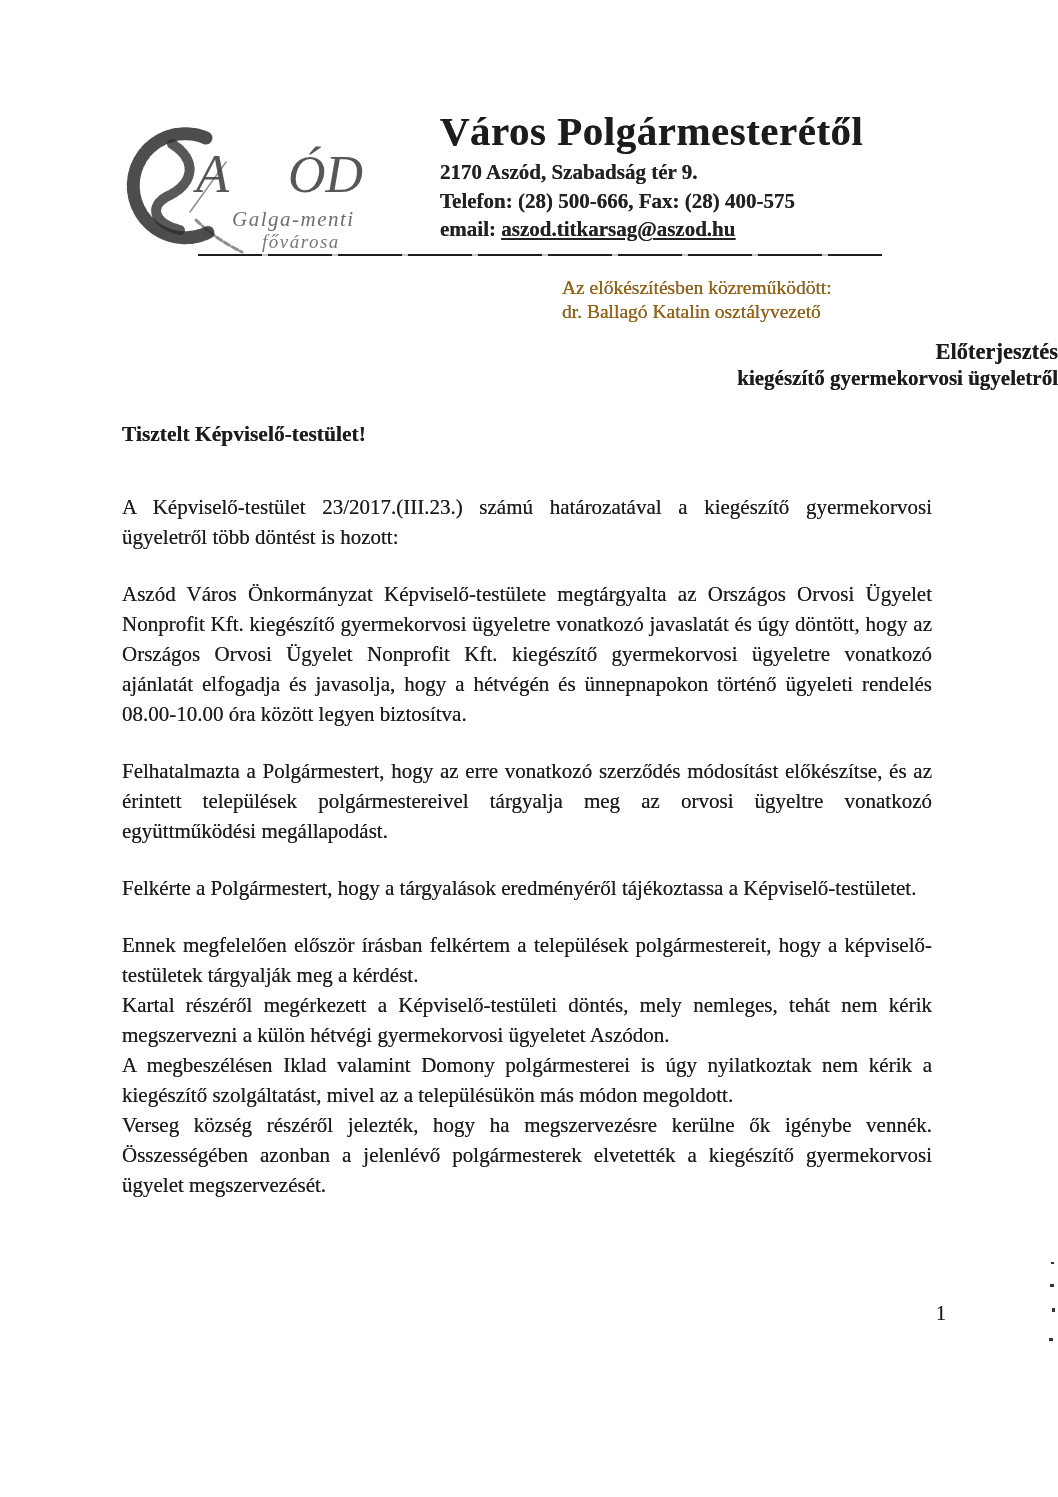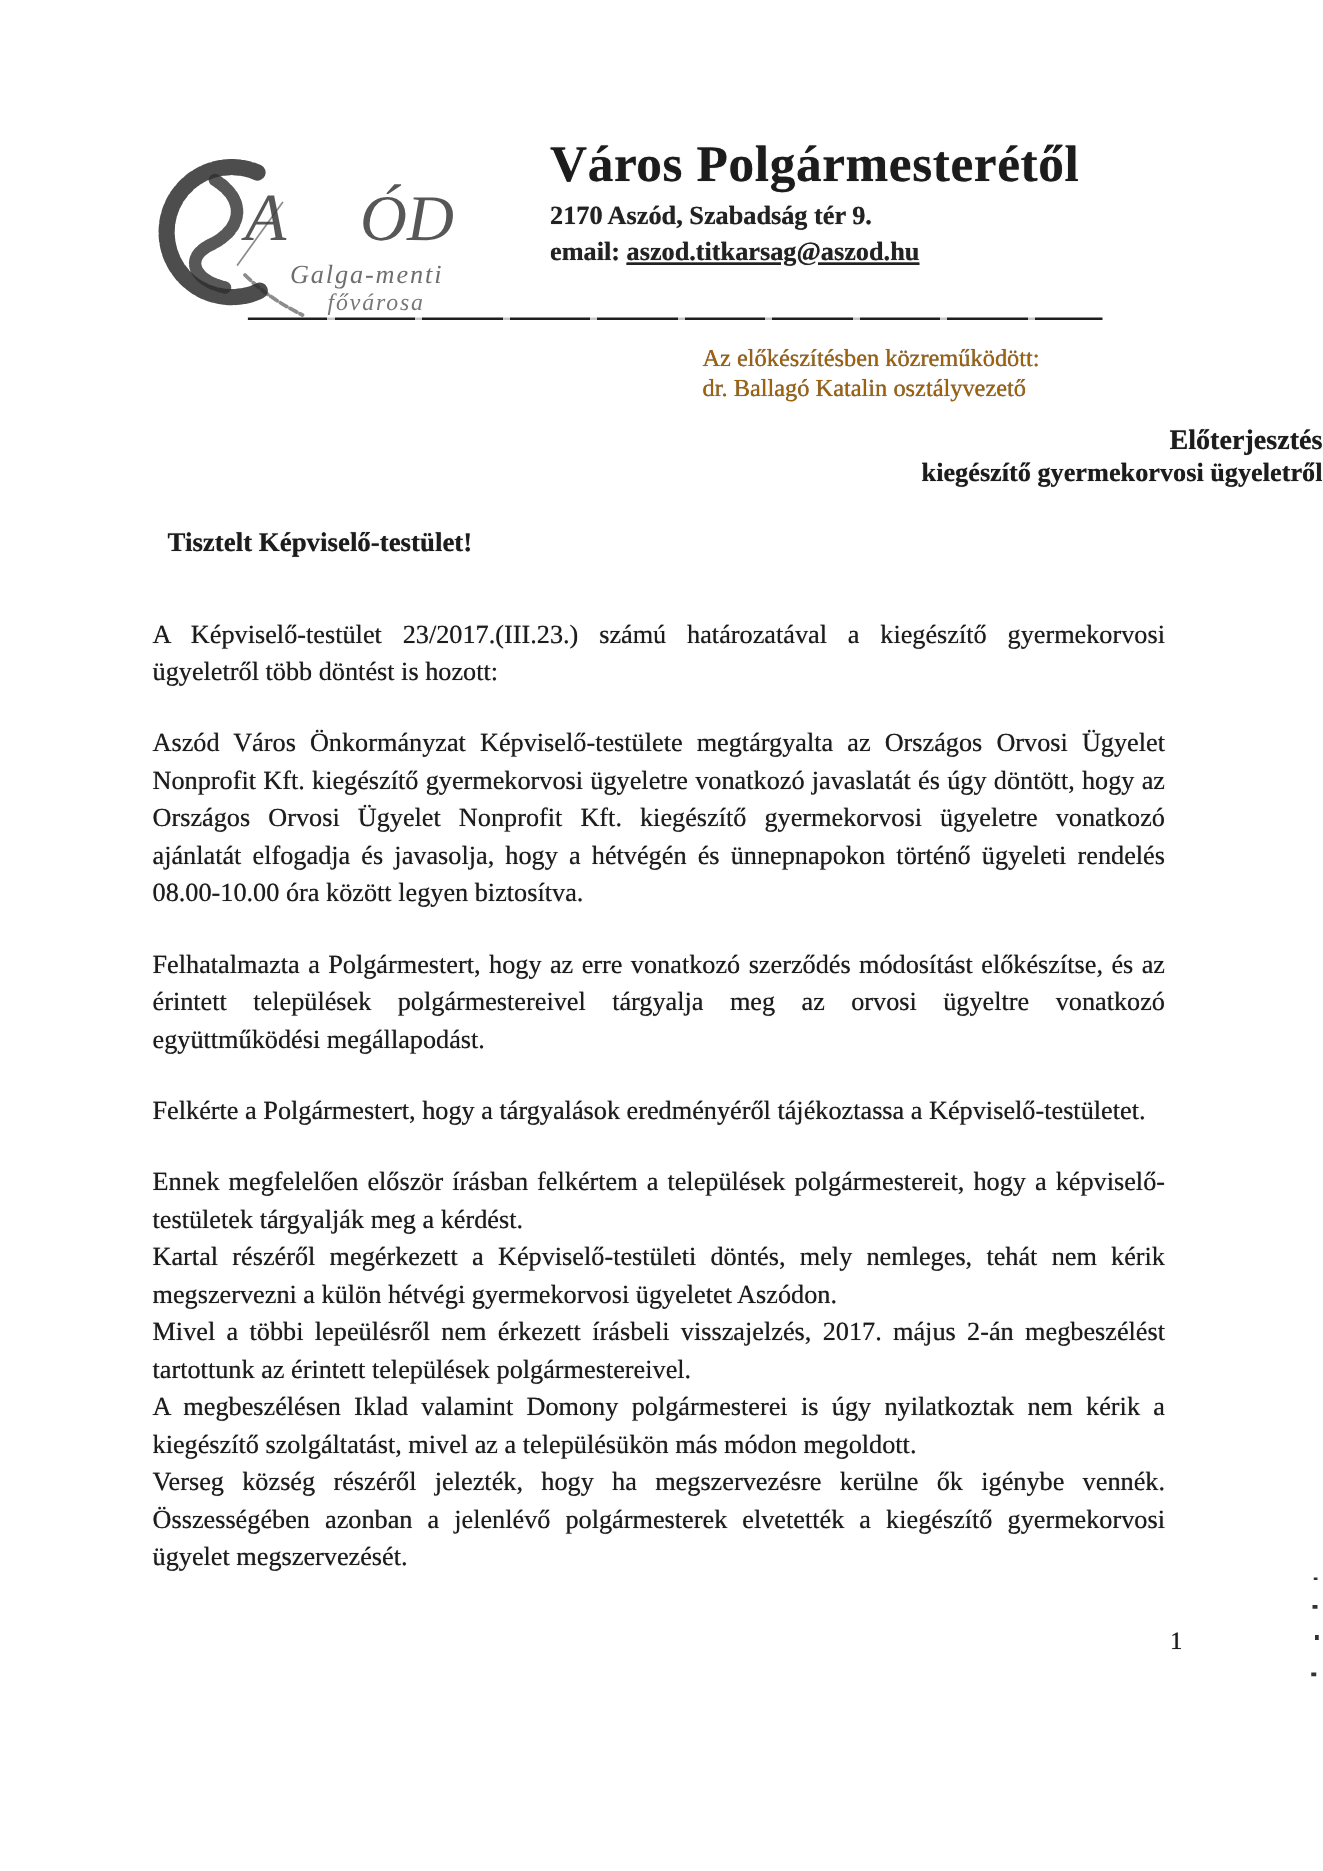--- a/index.html
+++ b/index.html
@@ -93,21 +93,20 @@
     line-height: 26px;
   }
 
   
   .salutation {
     position: absolute;
     left: 122px;
     top: 422px;
     font-size: 21.5px;
     font-weight: bold;
-    margin-left: 12px;
   }
   .body-text {
     position: absolute;
     left: 122px;
     top: 492px;
     width: 810px;
     font-size: 21px;
     line-height: 30px;
     text-align: justify;
   }
@@ -154,20 +153,21 @@
     <text x="178" y="76" font-family="'Liberation Serif',serif" font-style="italic" font-size="52" fill="#3a3a3a" opacity="0.85">ÓD</text>
 
     <text x="122" y="110" font-family="'Liberation Serif',serif" font-style="italic" font-size="21" letter-spacing="1.5" fill="#4a4a4a" opacity="0.8">Galga-menti</text>
     <text x="152" y="132" font-family="'Liberation Serif',serif" font-style="italic" font-size="19" letter-spacing="1.5" fill="#4a4a4a" opacity="0.75">fővárosa</text>
   </svg>
 
   <div class="header-block">
     <h1 class="header-title scan-text">Város Polgármesterétől</h1>
     <div class="header-contact scan-text">
       <div>2170 Aszód, Szabadság tér 9.</div>
+      <div>Telefon: (28) 500-666, Fax: (28) 400-575</div>
       <div><span>email: </span><span class="email-address">aszod.titkarsag@aszod.hu</span></div>
     </div>
   </div>
 
   <div class="divider"></div>
 
   <div class="prepared-by scan-text">
     <div>Az előkészítésben közreműködött:</div>
     <div>dr. Ballagó Katalin osztályvezető</div>
   </div>
@@ -179,21 +179,20 @@
 
   <div class="salutation scan-text">Tisztelt Képviselő-testület!</div>
 
   <div class="body-text scan-text">
     <p class="para gap">A Képviselő-testület 23/2017.(III.23.) számú határozatával a kiegészítő gyermekorvosi ügyeletről több döntést is hozott:</p>
     <p class="para gap">Aszód Város Önkormányzat Képviselő-testülete megtárgyalta az Országos Orvosi Ügyelet Nonprofit Kft. kiegészítő gyermekorvosi ügyeletre vonatkozó javaslatát és úgy döntött, hogy az Országos Orvosi Ügyelet Nonprofit Kft. kiegészítő gyermekorvosi ügyeletre vonatkozó ajánlatát elfogadja és javasolja, hogy a hétvégén és ünnepnapokon történő ügyeleti rendelés 08.00-10.00 óra között legyen biztosítva.</p>
     <p class="para gap">Felhatalmazta a Polgármestert, hogy az erre vonatkozó szerződés módosítást előkészítse, és az érintett települések polgármestereivel tárgyalja meg az orvosi ügyeltre vonatkozó együttműködési megállapodást.</p>
     <p class="para gap">Felkérte a Polgármestert, hogy a tárgyalások eredményéről tájékoztassa a Képviselő-testületet.</p>
     <p class="para">Ennek megfelelően először írásban felkértem a települések polgármestereit, hogy a képviselő-testületek tárgyalják meg a kérdést.</p>
     <p class="para">Kartal részéről megérkezett a Képviselő-testületi döntés, mely nemleges, tehát nem kérik megszervezni a külön hétvégi gyermekorvosi ügyeletet Aszódon.</p>
-    <p class="para">Mivel a többi lepeülésről nem érkezett írásbeli visszajelzés, 2017. május 2-án megbeszélést tartottunk az érintett települések polgármestereivel.</p>
     <p class="para">A megbeszélésen Iklad valamint Domony polgármesterei is úgy nyilatkoztak nem kérik a kiegészítő szolgáltatást, mivel az a településükön más módon megoldott.</p>
     <p class="para">Verseg község részéről jelezték, hogy ha megszervezésre kerülne ők igénybe vennék. Összességében azonban a jelenlévő polgármesterek elvetették a kiegészítő gyermekorvosi ügyelet megszervezését.</p>
   </div>
 
   <div class="page-number scan-text">1</div>
 
   <div class="artifact a1"></div>
   <div class="artifact a2"></div>
   <div class="artifact a3"></div>
   <div class="artifact a4"></div>

